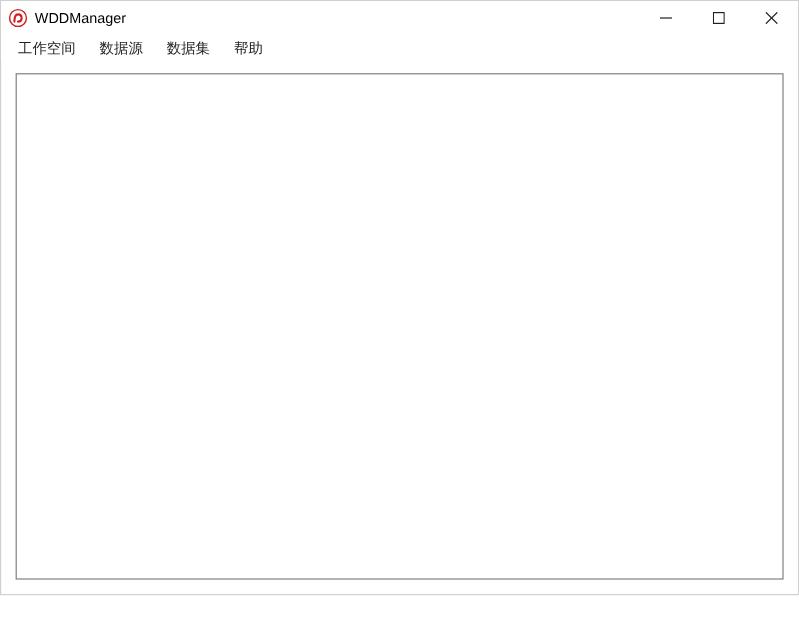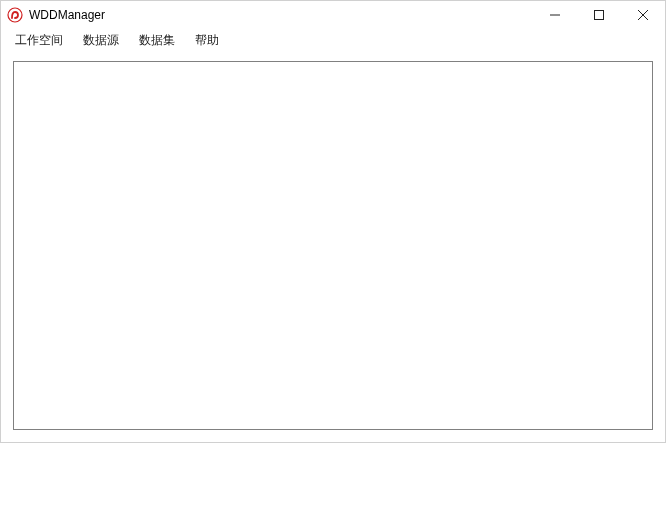--- a/index.html
+++ b/index.html
@@ -10,21 +10,21 @@
     body {
       font-family: "Microsoft YaHei", "Segoe UI", Tahoma, sans-serif;
       font-size: 12px;
       background: #ffffff;
       width: 666px;
       height: 515px;
       overflow: hidden;
     }
     .window {
       width: 666px;
-      height: 443px;
+      height: 496px;
       background: #ffffff;
       display: flex;
       flex-direction: column;
       border: 1px solid #d0d0d0;
     }
     .titlebar {
       height: 28px;
       display: flex;
       align-items: center;
       padding: 0 0 0 6px;

